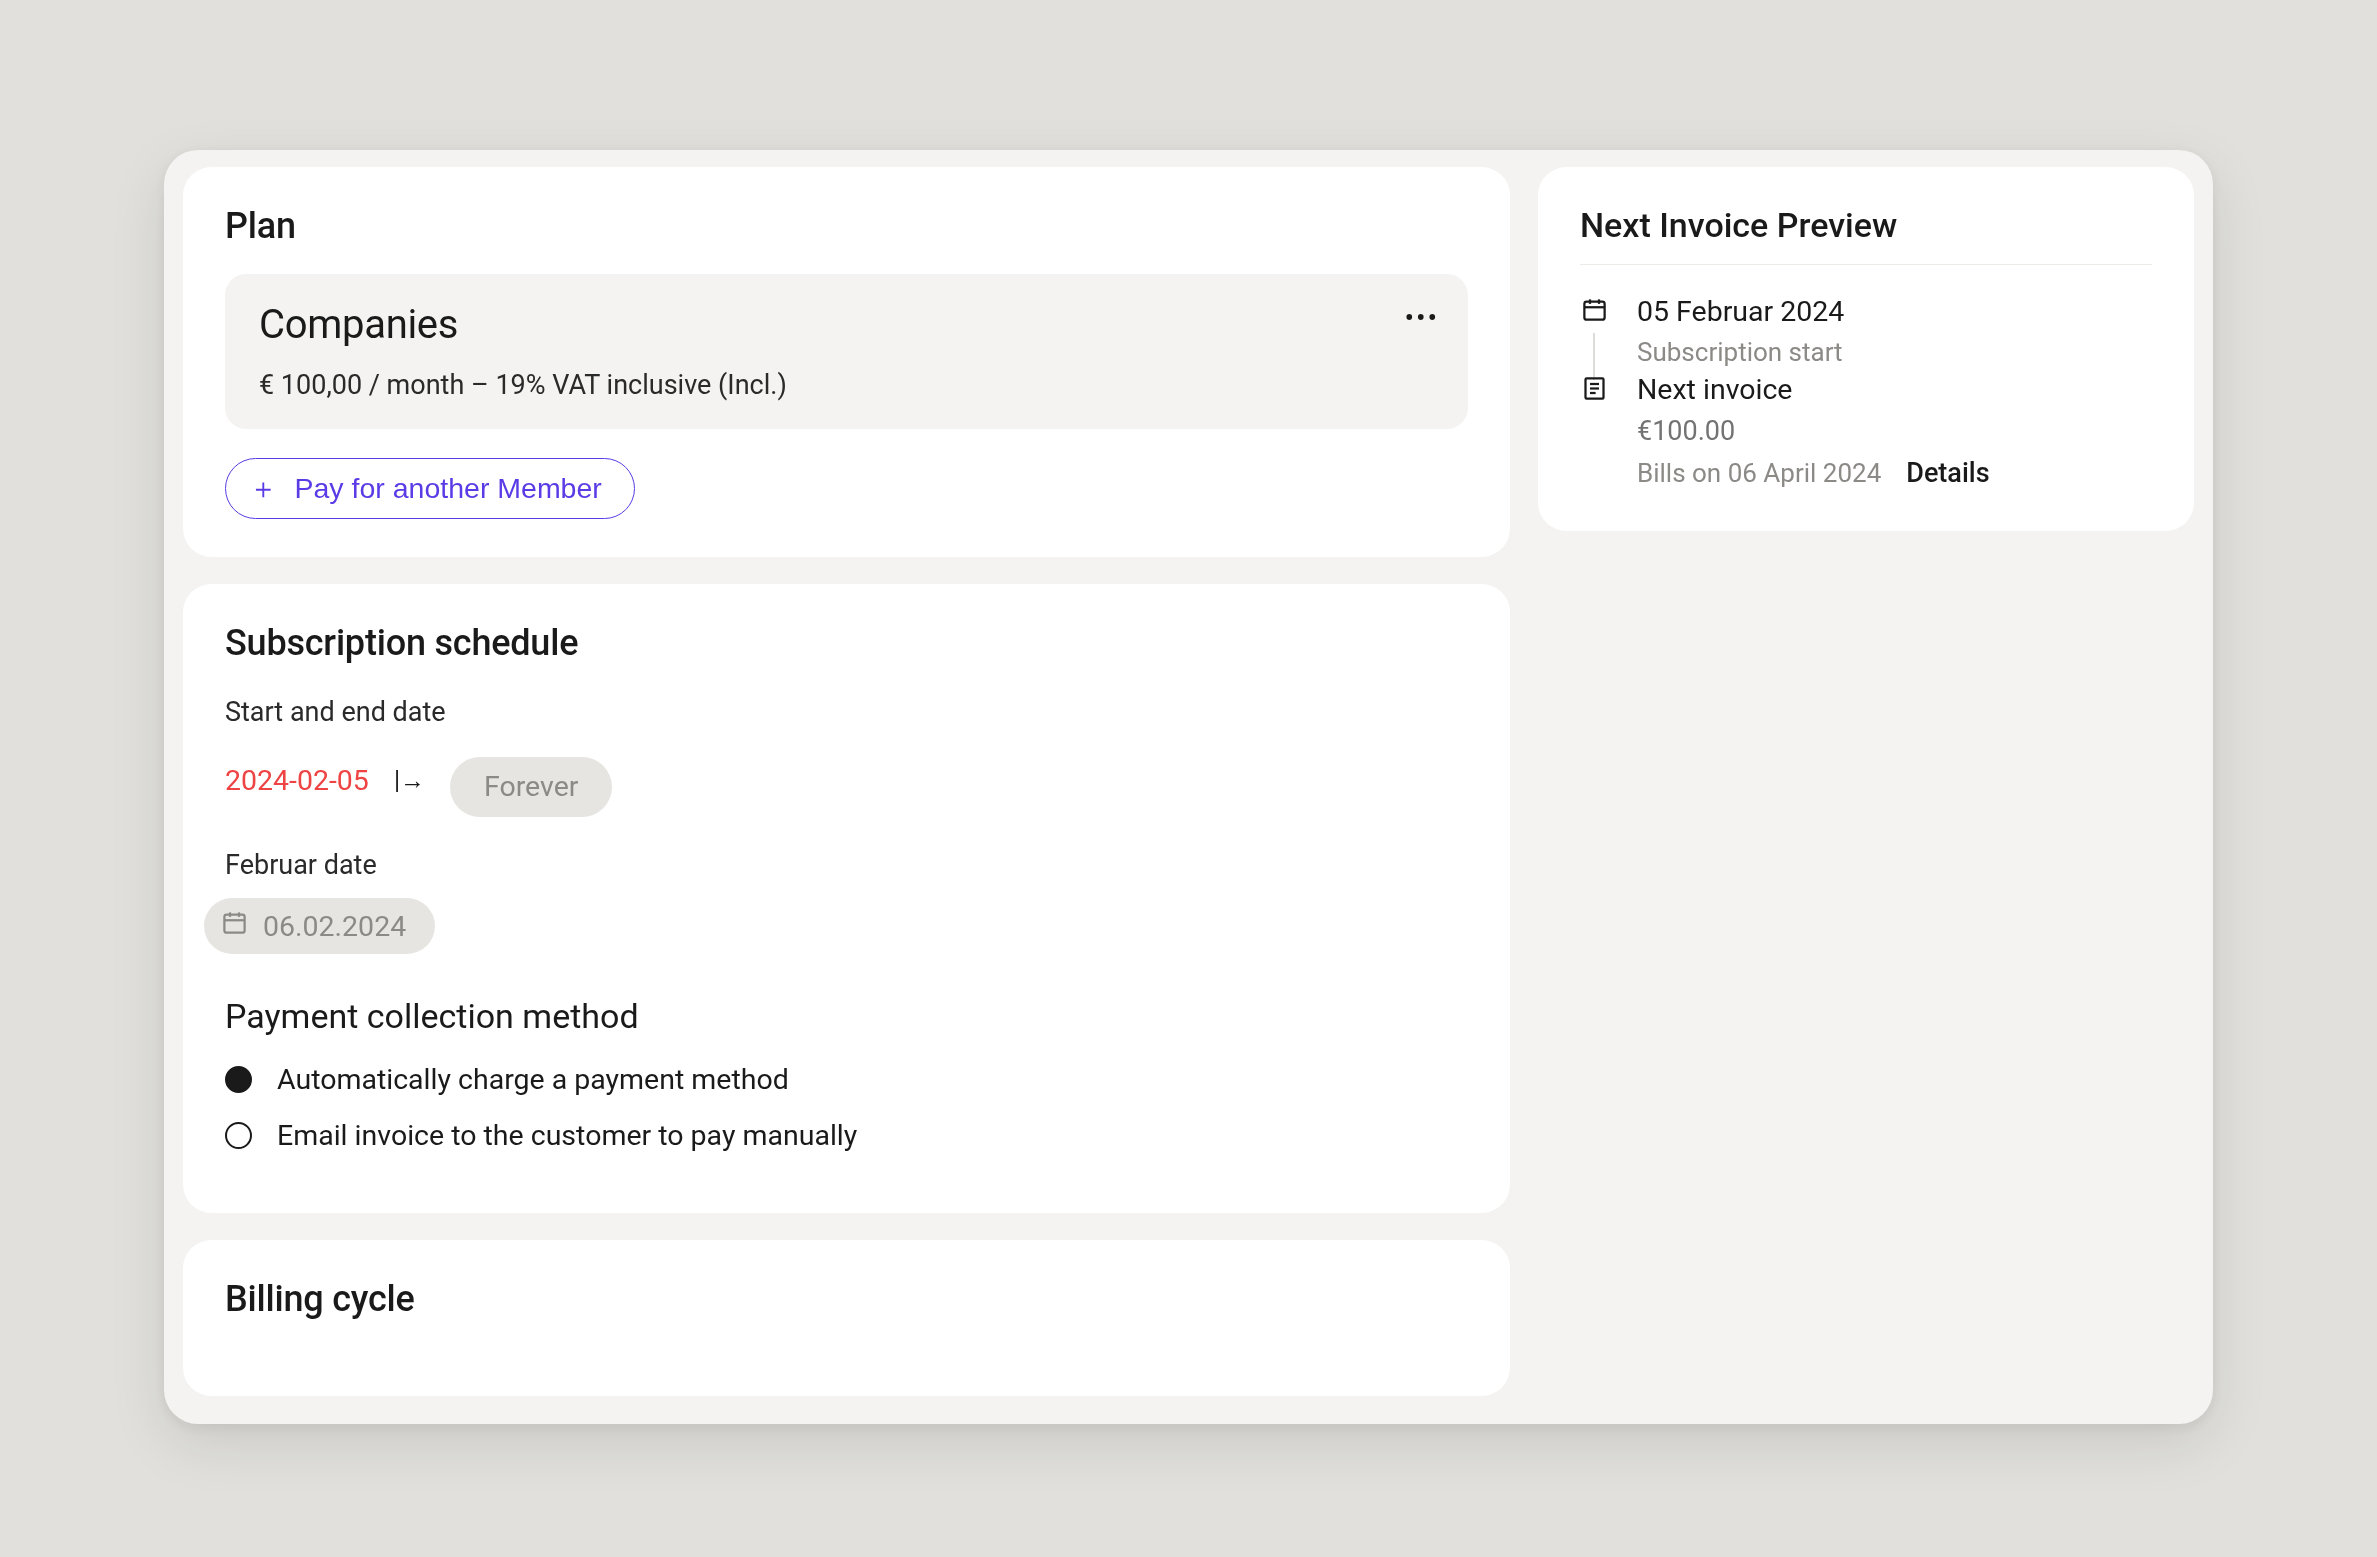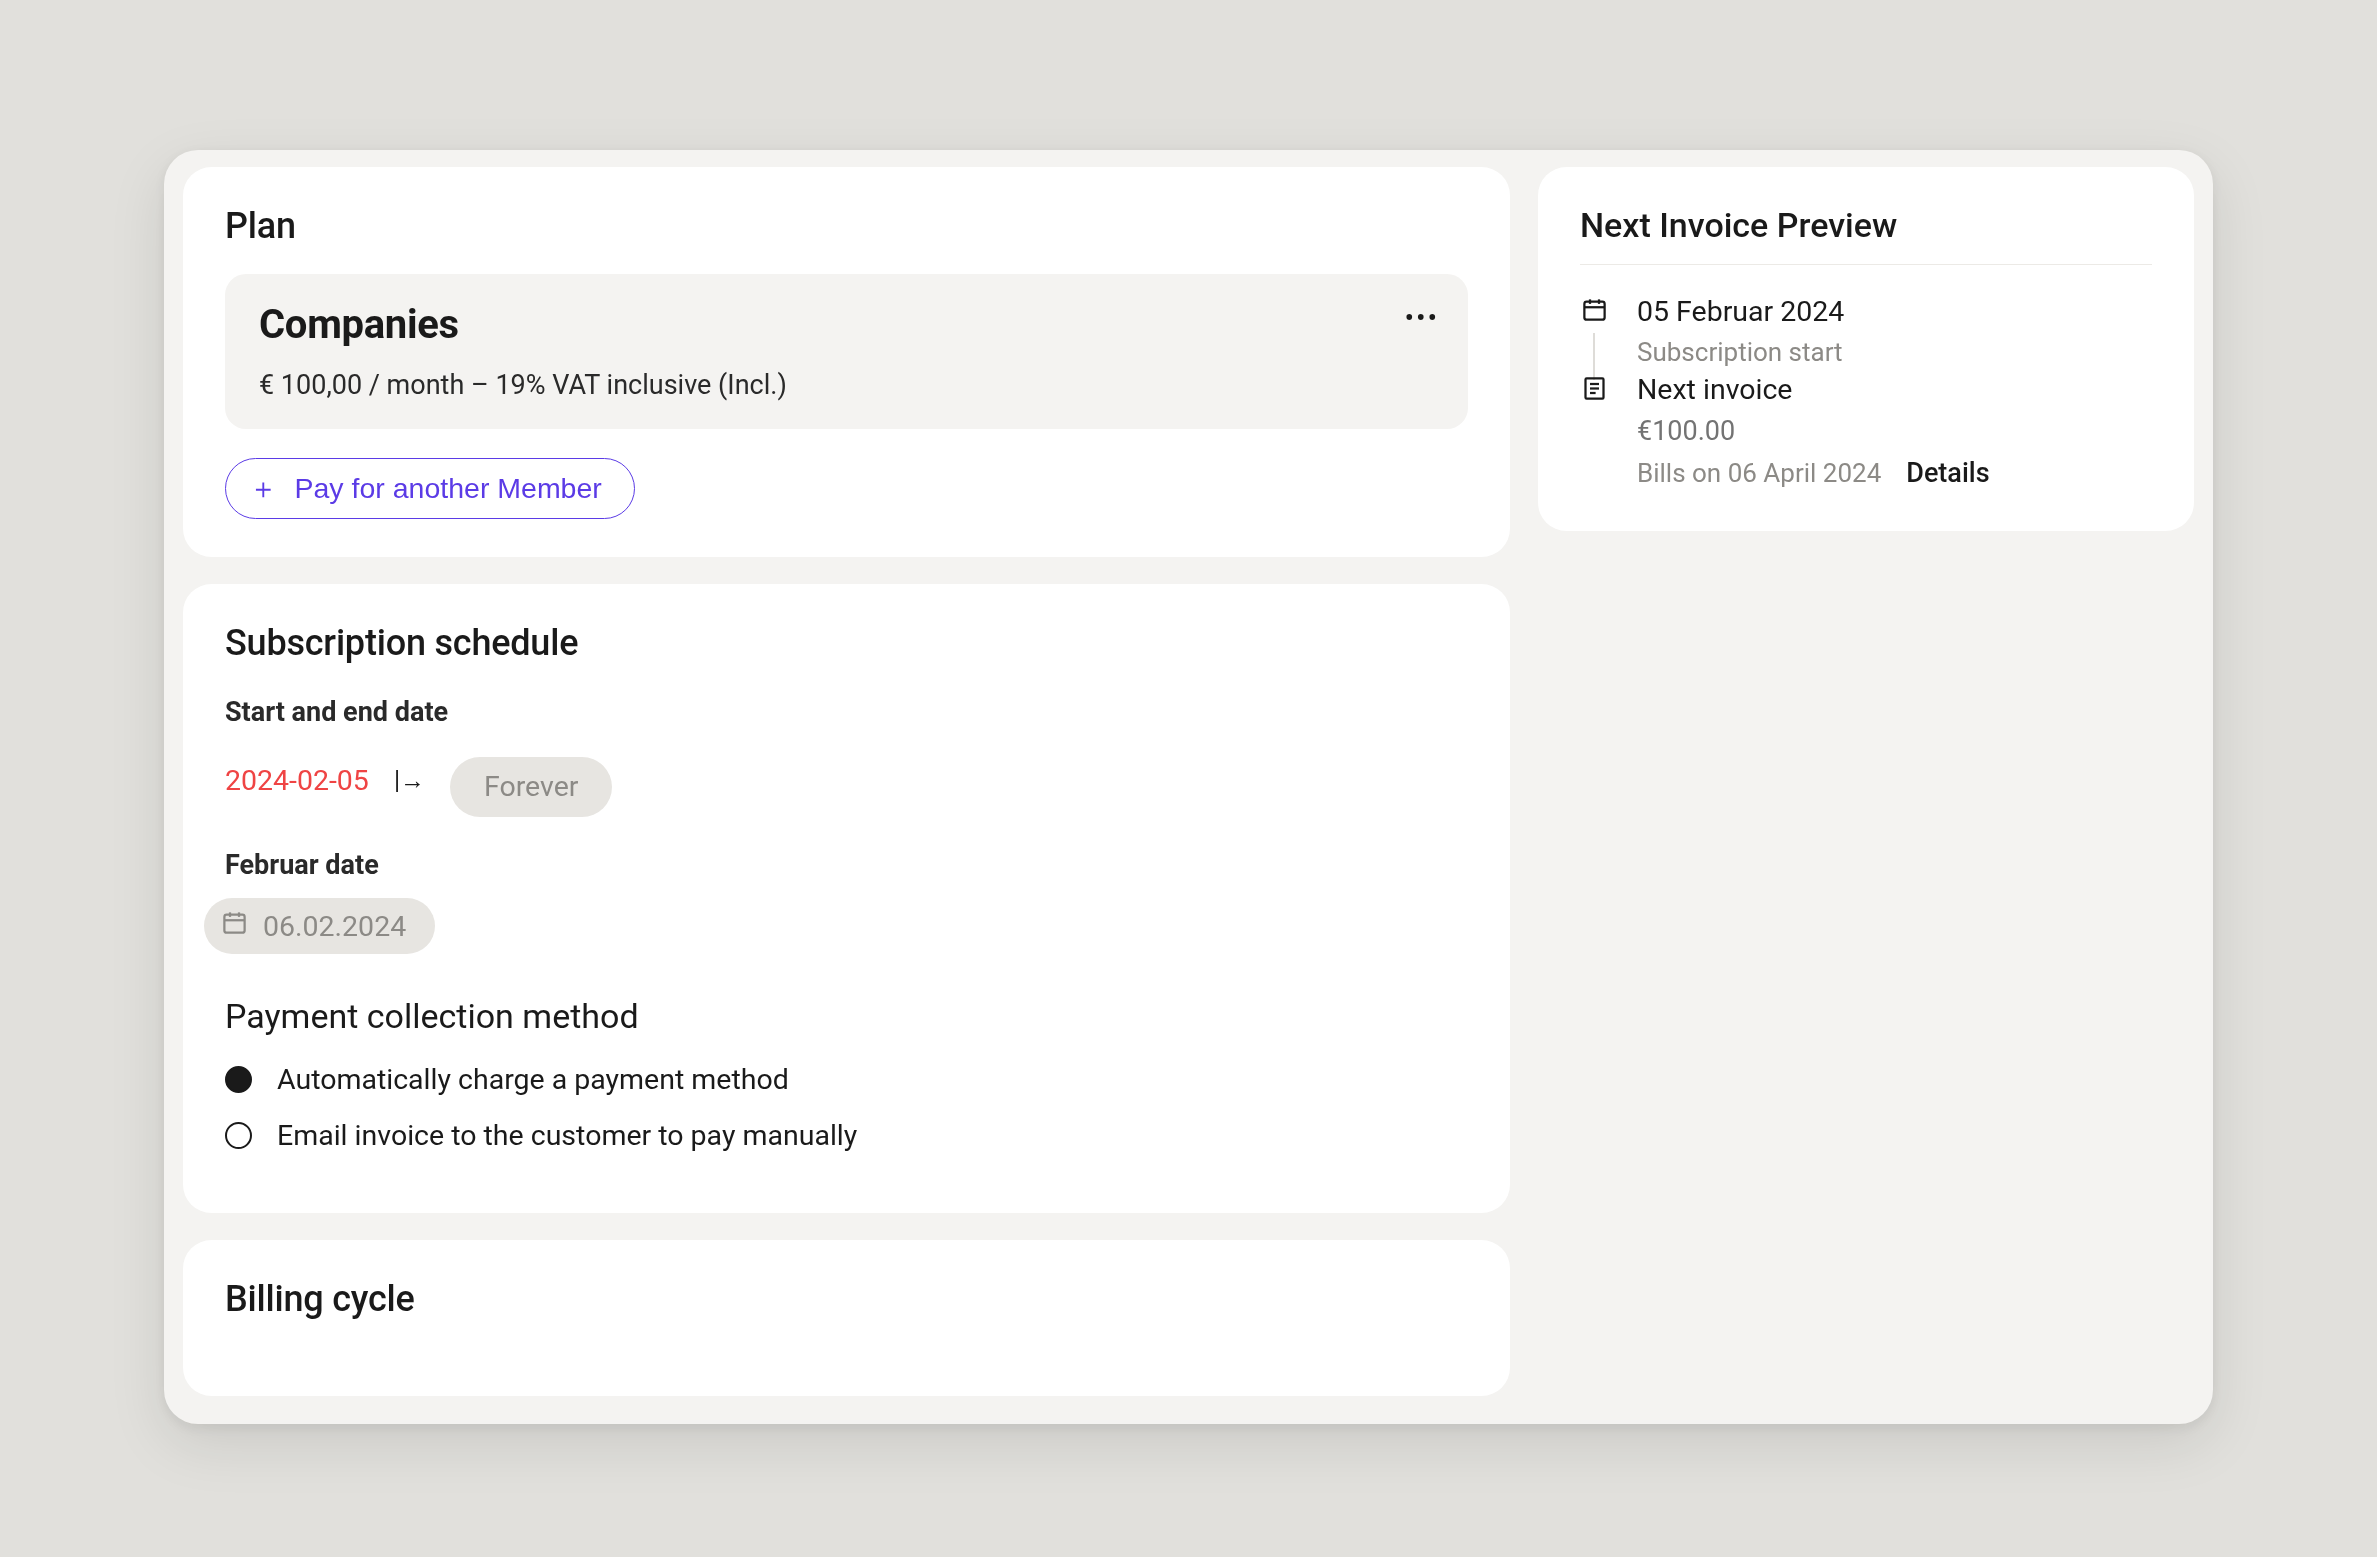--- a/index.html
+++ b/index.html
@@ -59,21 +59,21 @@
 
   
   .plan-box {
     background: #f4f3f1;
     border-radius: 21px;
     padding: 27px 34px 28.5px 34px;
     position: relative;
   }
   .plan-name {
     font-size: 40px;
-    font-weight: 700;
+    font-weight: 400;
     color: #1a1a1a;
     letter-spacing: -0.3px;
     margin-bottom: 21px;
   }
   .plan-price {
     font-size: 27px;
     font-weight: 400;
     color: #2a2a2a;
   }
   .plan-more {
@@ -105,21 +105,20 @@
     line-height: 1;
     font-weight: 300;
   }
 
   
   .sub-label {
     font-size: 27px;
     color: #2a2a2a;
     margin-top: 32px;
     margin-bottom: 17px;
-    font-weight: bold;
   }
   .date-row {
     display: flex;
     align-items: center;
     gap: 25px;
     font-size: 28.5px;
   }
   .date-val {
     color: #ef4444;
   }

